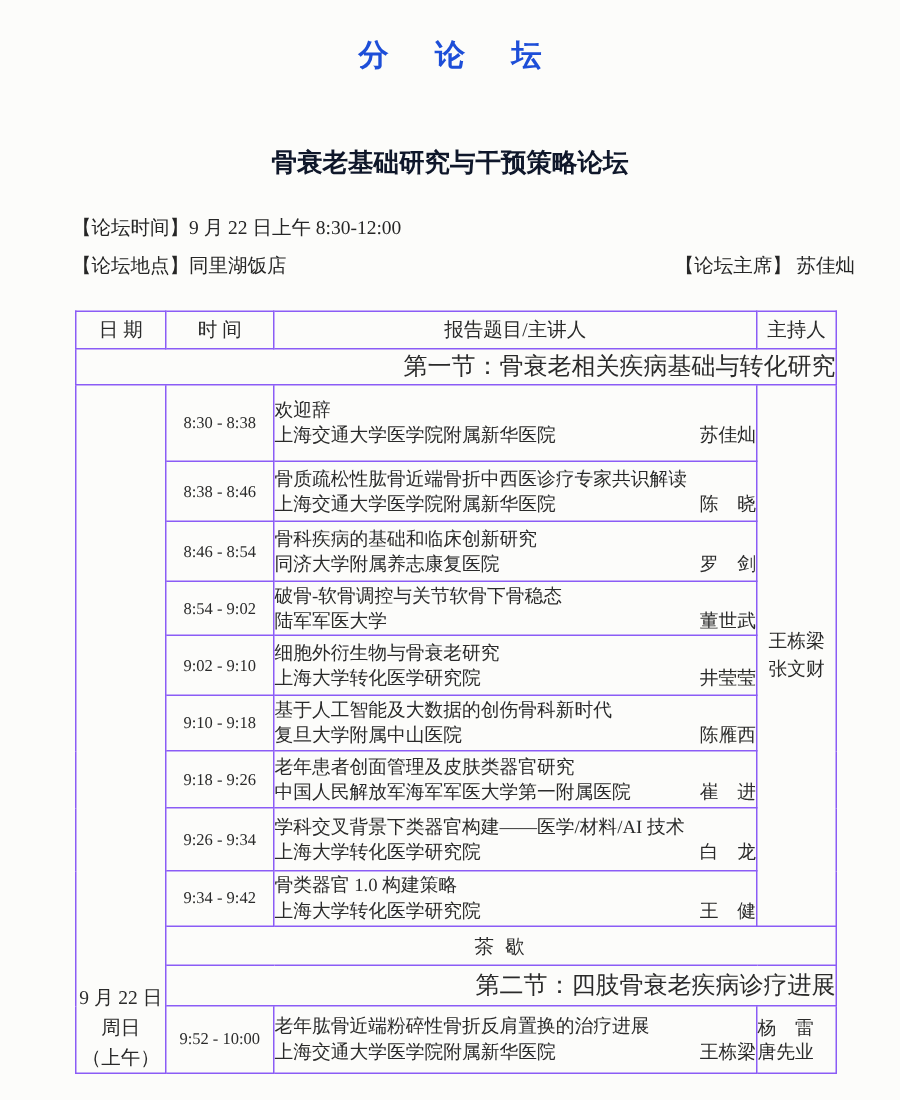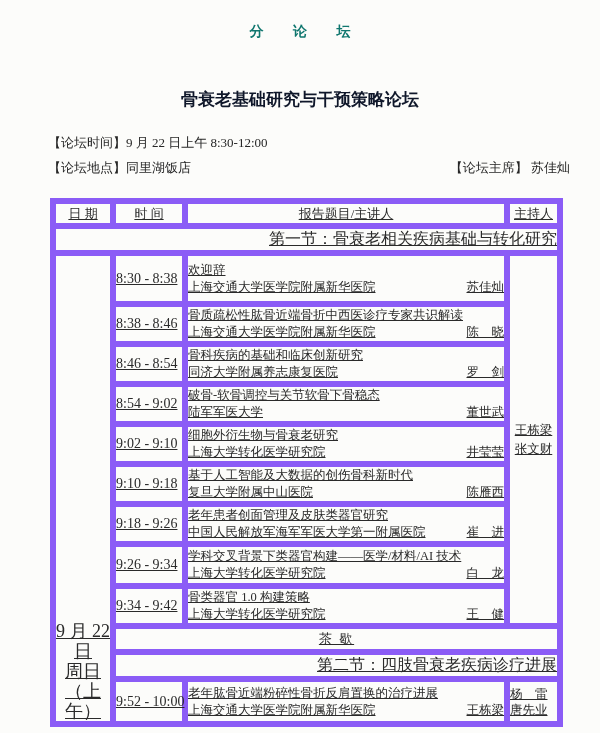--- a/index.html
+++ b/index.html
@@ -8,23 +8,23 @@
     background:#fcfcfa;
     font-family:"Liberation Serif","DejaVu Serif",serif;
     color:#262626;
     overflow:hidden;
   }
   .doc { position:relative; width:600px; height:733px; }
 
   .main-title {
     margin:0; padding-top:23px;
     text-align:center;
-    font-size:14px; font-weight:bold;
+    font-size:20px; font-weight:bold;
     letter-spacing:13px; text-indent:13px;
-    color:#0f766e;
+    color:#1d4ed8;
   }
   .forum-title {
     margin:47px 0 0 0;
     text-align:center;
     font-size:17px; font-weight:bold;
     color:#0f172a;
   }
 
   .info { margin:23px 30px 0 48px; font-size:13px; }
   .info-line1 { margin-bottom:7px; }
@@ -32,49 +32,48 @@
 
   table.program {
     margin:21px 0 0 50px;
     border-collapse:collapse;
     table-layout:fixed;
     width:507px;
     font-size:12.5px;
     color:#2a2a2a;
   }
   .program td, .program th {
-    border:6px solid #8b5cf6;
+    border:1px solid #8b5cf6;
     padding:0;
     font-weight:normal;
-    text-decoration:underline;
   }
   .program th { font-size:13px; text-align:center; }
 
   tr.h25{height:25px} tr.h24{height:24px} tr.h26{height:26px} tr.h27{height:27px}
   tr.h35{height:45px} tr.h36{height:36px} tr.h37{height:37px} tr.h38{height:38px}
   tr.h40{height:40px} tr.h42{height:42px} tr.h51{height:51px}
 
   .section-cell { text-align:right; font-size:16px; }
   .tea-cell { text-align:center; font-size:13px; letter-spacing:2px; }
 
-  .time-cell { white-space:nowrap; font-size:14px;margin-top:40px; }
+  .time-cell { text-align:center; white-space:nowrap; font-size:11px;margin-top:40px; }
 
   .content-cell { padding:2px 12px 2px 8px; vertical-align:middle; }
   .row-title { line-height:17px; }
   .row-sub { display:flex; justify-content:space-between; line-height:17px;align-items:flex-end; }
 
   .host-cell { text-align:center; vertical-align:middle; line-height:19px; }
   .host-cell-small { text-align:left; vertical-align:middle; line-height:16px; font-size:12.5px; }
 
   .date-cell {
     text-align:center;
     vertical-align:bottom;
     padding-bottom:54px;
     line-height:20px;
-    font-size:18px;
+    font-size:13px;
   }
 </style>
 </head>
 <body>
 
 <div class="doc">
 
   <h1 class="main-title">分 论 坛</h1>
   <h2 class="forum-title">骨衰老基础研究与干预策略论坛</h2>
 

